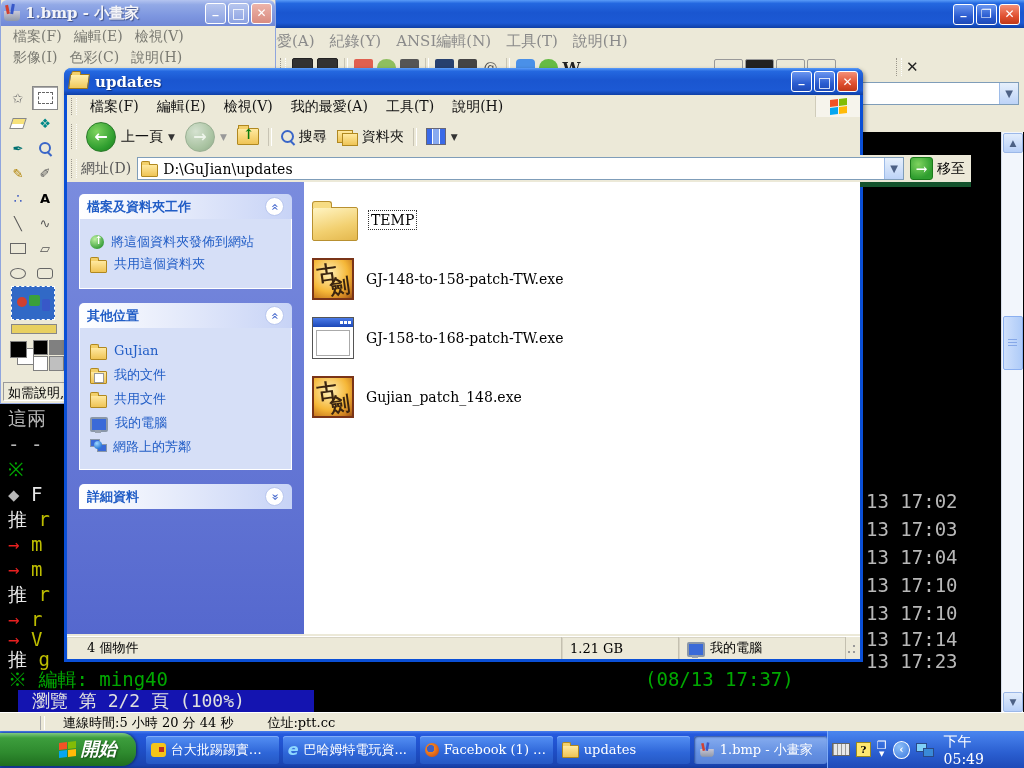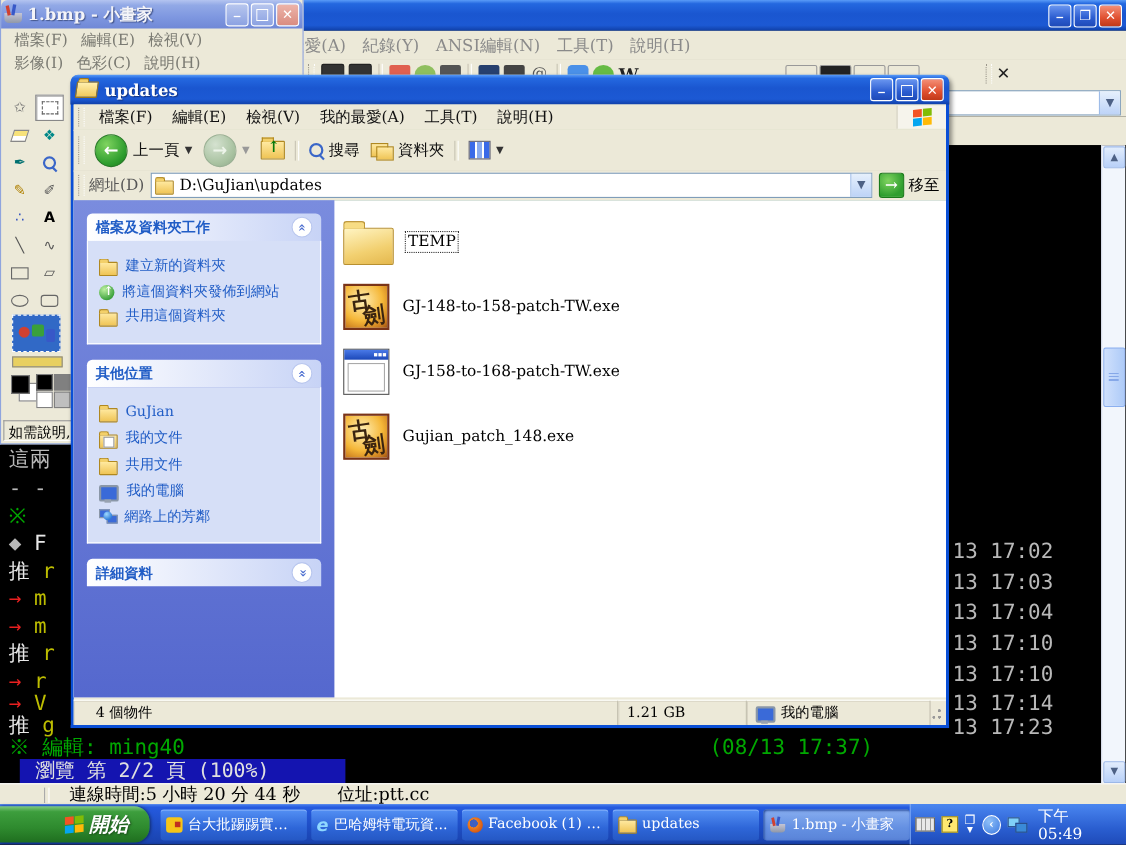--- a/index.html
+++ b/index.html
@@ -74,21 +74,21 @@
   .sbtn{position:absolute;left:1px;width:18px;height:18px;border:1px solid #9CB8E8;border-radius:2px;
         background:linear-gradient(#E2EDFC,#B8D0F8);color:#4D6185;font-size:9px;
         display:flex;align-items:center;justify-content:center;}
   #sb-thumb{position:absolute;left:1px;top:184px;width:18px;height:52px;border:1px solid #8CB0F0;border-radius:2px;
         background:linear-gradient(90deg,#CFE0FC,#AECBF8);}
   #sb-thumb::after{content:"";position:absolute;left:4px;top:22px;width:9px;height:8px;
         background:repeating-linear-gradient(180deg,#86A8E8 0 1px,transparent 1px 3px);}
 
   
   #connbar{left:0;top:712px;width:1024px;height:19px;border-top:1px solid #fff;
-           display:flex;align-items:center;font-size:16px;color:#000;}
+           display:flex;align-items:center;font-size:13px;color:#000;}
   #connbar .d{width:3px;height:14px;border-left:1px solid #aaa;border-right:1px solid #fff;margin:0 18px 0 40px;}
 
   
   #paint{left:0;top:0;width:276px;height:404px;background:#ECE9D8;border:1px solid #8FA5DE;
          border-top:none;box-sizing:border-box;}
   #paint-title{position:absolute;left:0;top:0;width:100%;height:26px;border-radius:6px 6px 0 0;
          display:flex;align-items:center;padding:0 3px;box-sizing:border-box;}
   #paint-title .txt{color:#F4F4F8;font-weight:bold;font-size:15px;margin-left:5px;flex:1;
          text-shadow:1px 1px 1px #44568C;white-space:nowrap;overflow:hidden;}
   .paint-icon{width:16px;height:16px;position:relative;flex:none;background:linear-gradient(180deg,transparent 40%,#C8C8D8 40%,#9098A8 100%);border-radius:0 0 4px 4px;}
@@ -151,22 +151,22 @@
   .up-folder{position:relative;width:20px;height:15px;background:linear-gradient(#FFE9A0,#EFC455);
        border:1px solid #B08820;border-radius:1px;}
   .up-folder::before{content:"";position:absolute;top:-4px;left:0;width:9px;height:3px;background:#F3D06A;
        border:1px solid #B08820;border-bottom:none;}
   .up-folder::after{content:"↑";position:absolute;left:5px;top:-3px;color:#0A7A0A;font-weight:bold;font-size:14px;}
   .dblfolder{position:relative;width:20px;height:14px;}
   .dblfolder i{position:absolute;width:14px;height:11px;background:linear-gradient(#FFE9A0,#EFC455);border:1px solid #B08820;}
   .dblfolder i:nth-child(2){left:5px;top:3px;}
   .viewgrid{width:18px;height:15px;border:1px solid #667;
        background:linear-gradient(90deg,#3A6AE8 28%,#fff 28% 36%,#88AAF0 36% 64%,#fff 64% 72%,#3A6AE8 72%);}
-  #exp-addr{position:absolute;left:0;top:87px;width:793px;height:27px;display:flex;align-items:center;
-       font-size:14px;border-bottom:1px solid #14532d;}
+  #exp-addr{position:absolute;left:0;top:87px;width:904px;height:27px;display:flex;align-items:center;
+       font-size:14px;border-bottom:5px solid #14532d;}
   #addr-label{color:#555;margin-right:6px;}
   #addr-combo{flex:1;height:21px;background:#fff;border:1px solid #7F9DB9;display:flex;align-items:center;padding-left:3px;}
   #addr-combo .val{margin-left:5px;flex:1;}
   #addr-combo .drop{width:18px;height:100%;background:linear-gradient(#E6F0FC,#BDD3F7);border-left:1px solid #9EBCE8;
        color:#4D6185;font-size:10px;display:flex;align-items:center;justify-content:center;}
   #go-btn{width:21px;height:21px;margin:0 4px 0 6px;border-radius:3px;border:1px solid #1A7A1A;
        background:radial-gradient(circle at 35% 30%,#7FD35F,#2F9E2F 70%);color:#fff;font-weight:bold;
        display:flex;align-items:center;justify-content:center;font-size:14px;}
   #exp-body{position:absolute;left:0;top:114px;width:793px;height:452px;background:#fff;display:flex;}
   #taskpane{width:237px;height:100%;background:linear-gradient(180deg,#7A8CDE,#5568CE);padding:12px;box-sizing:border-box;overflow:hidden;}
@@ -494,24 +494,20 @@
       <div id="taskpane">
         <div class="panel">
           <div class="panel-h">
             <span>檔案及資料夾工作</span>
             <span class="chev">
                 <i>«</i>
               </span>
           </div>
           <div class="panel-b">
             <div class="pitem">
-              <span class="ifolder"></span>
-              <span>建立新的資料夾</span>
-            </div>
-            <div class="pitem">
               <span class="bubble-globe"></span>
               <span>將這個資料夾發佈到網站</span>
             </div>
             <div class="pitem">
               <span class="ifolder"></span>
               <span>共用這個資料夾</span>
             </div>
           </div>
         </div>
         <div class="panel">

